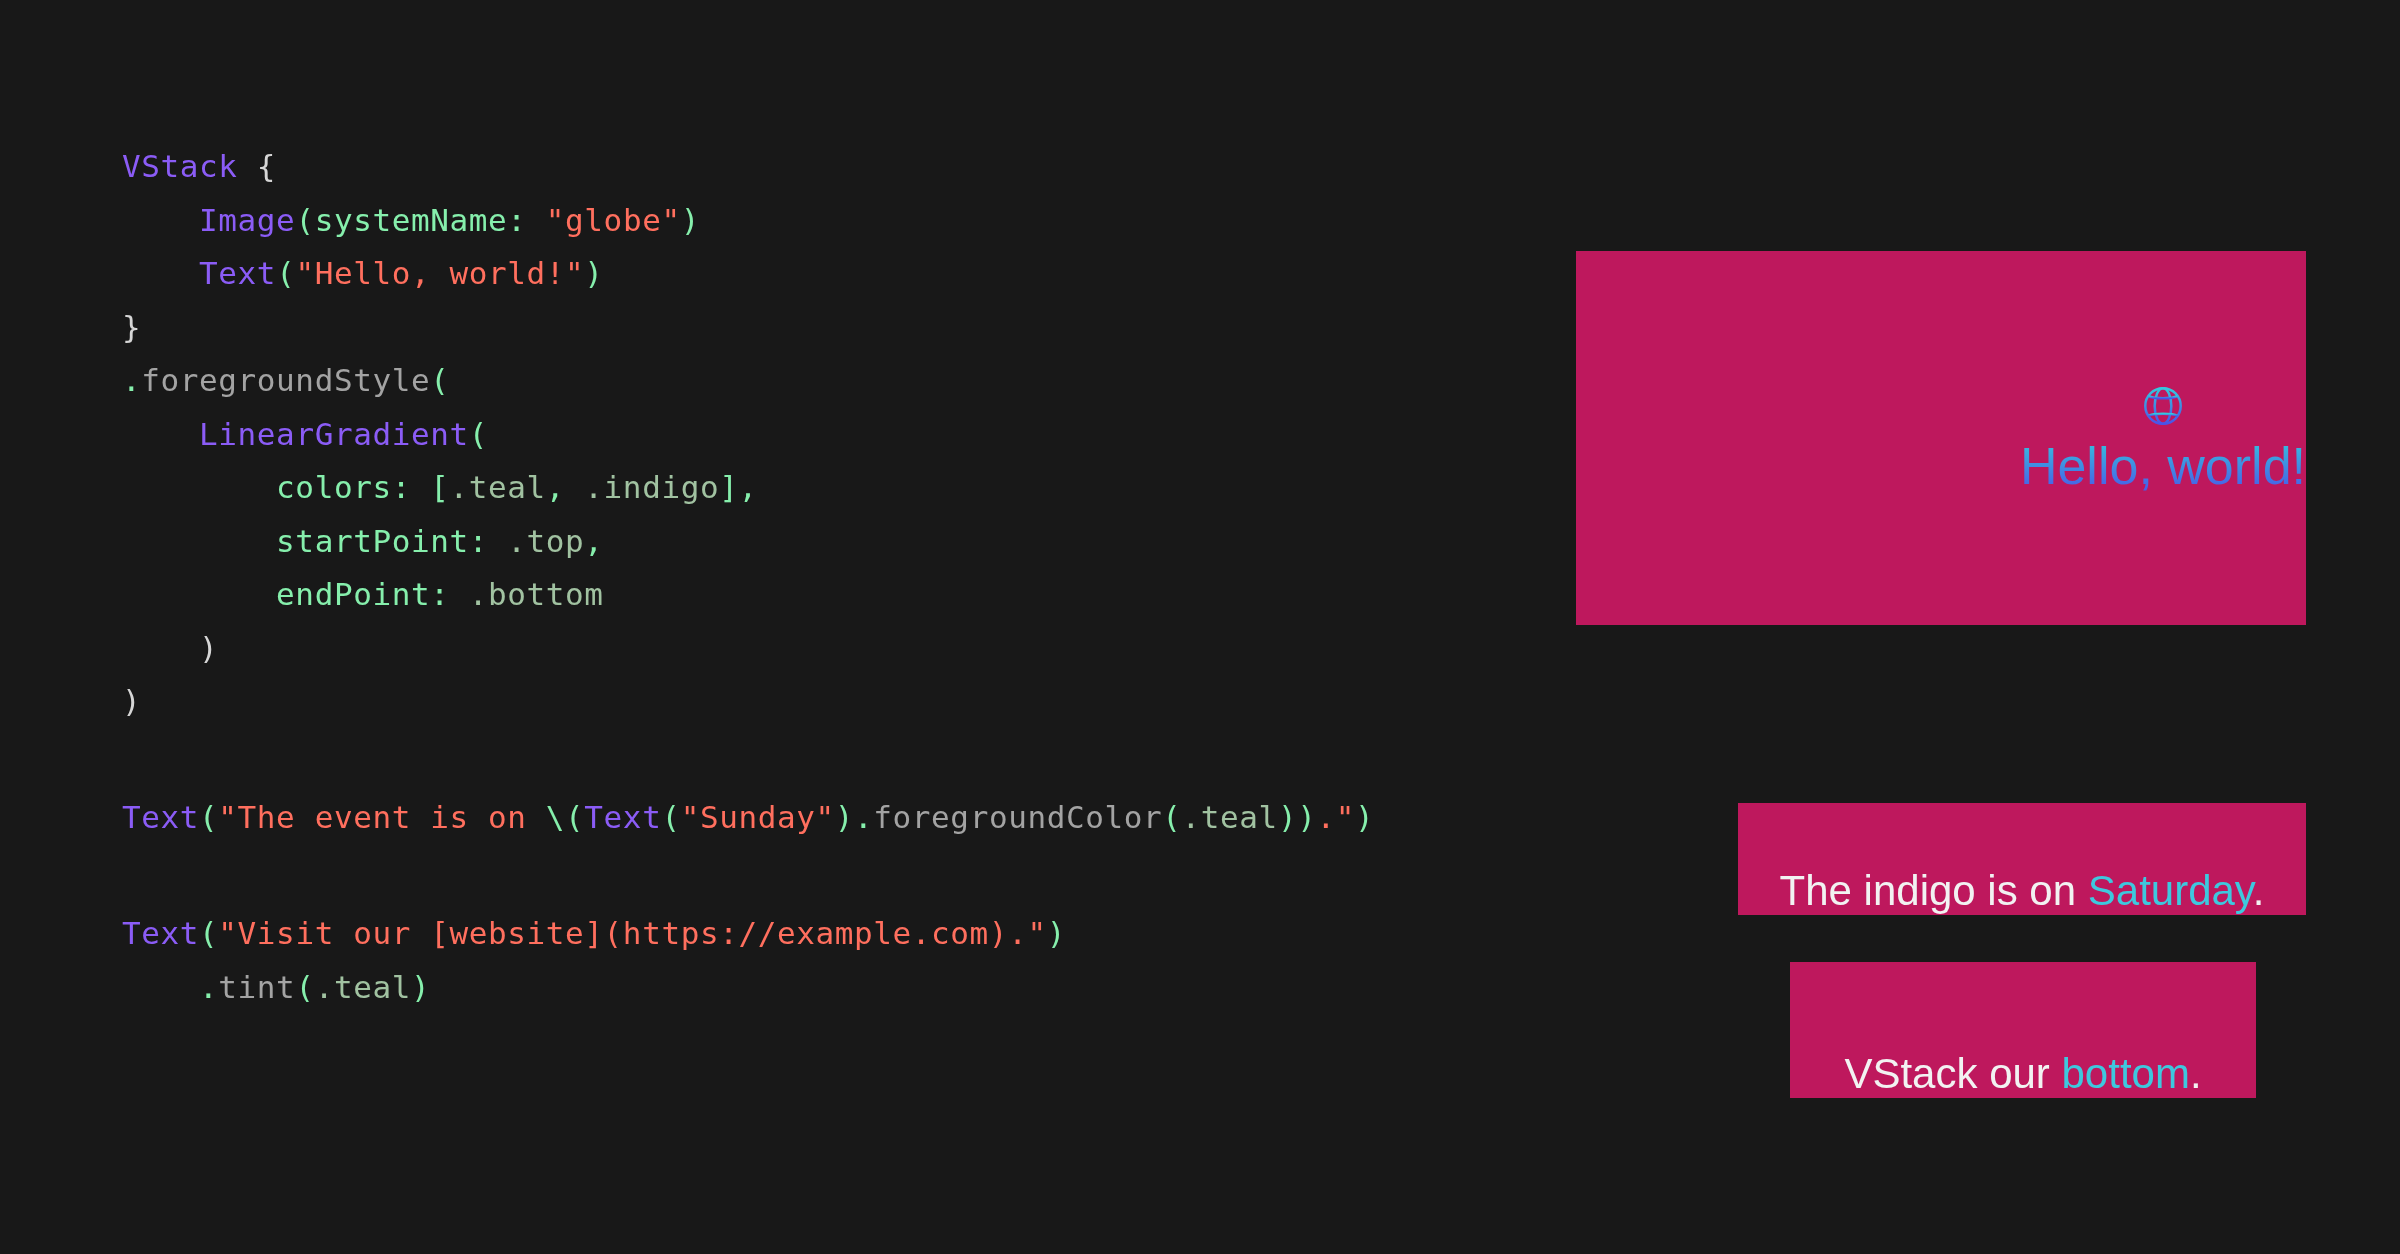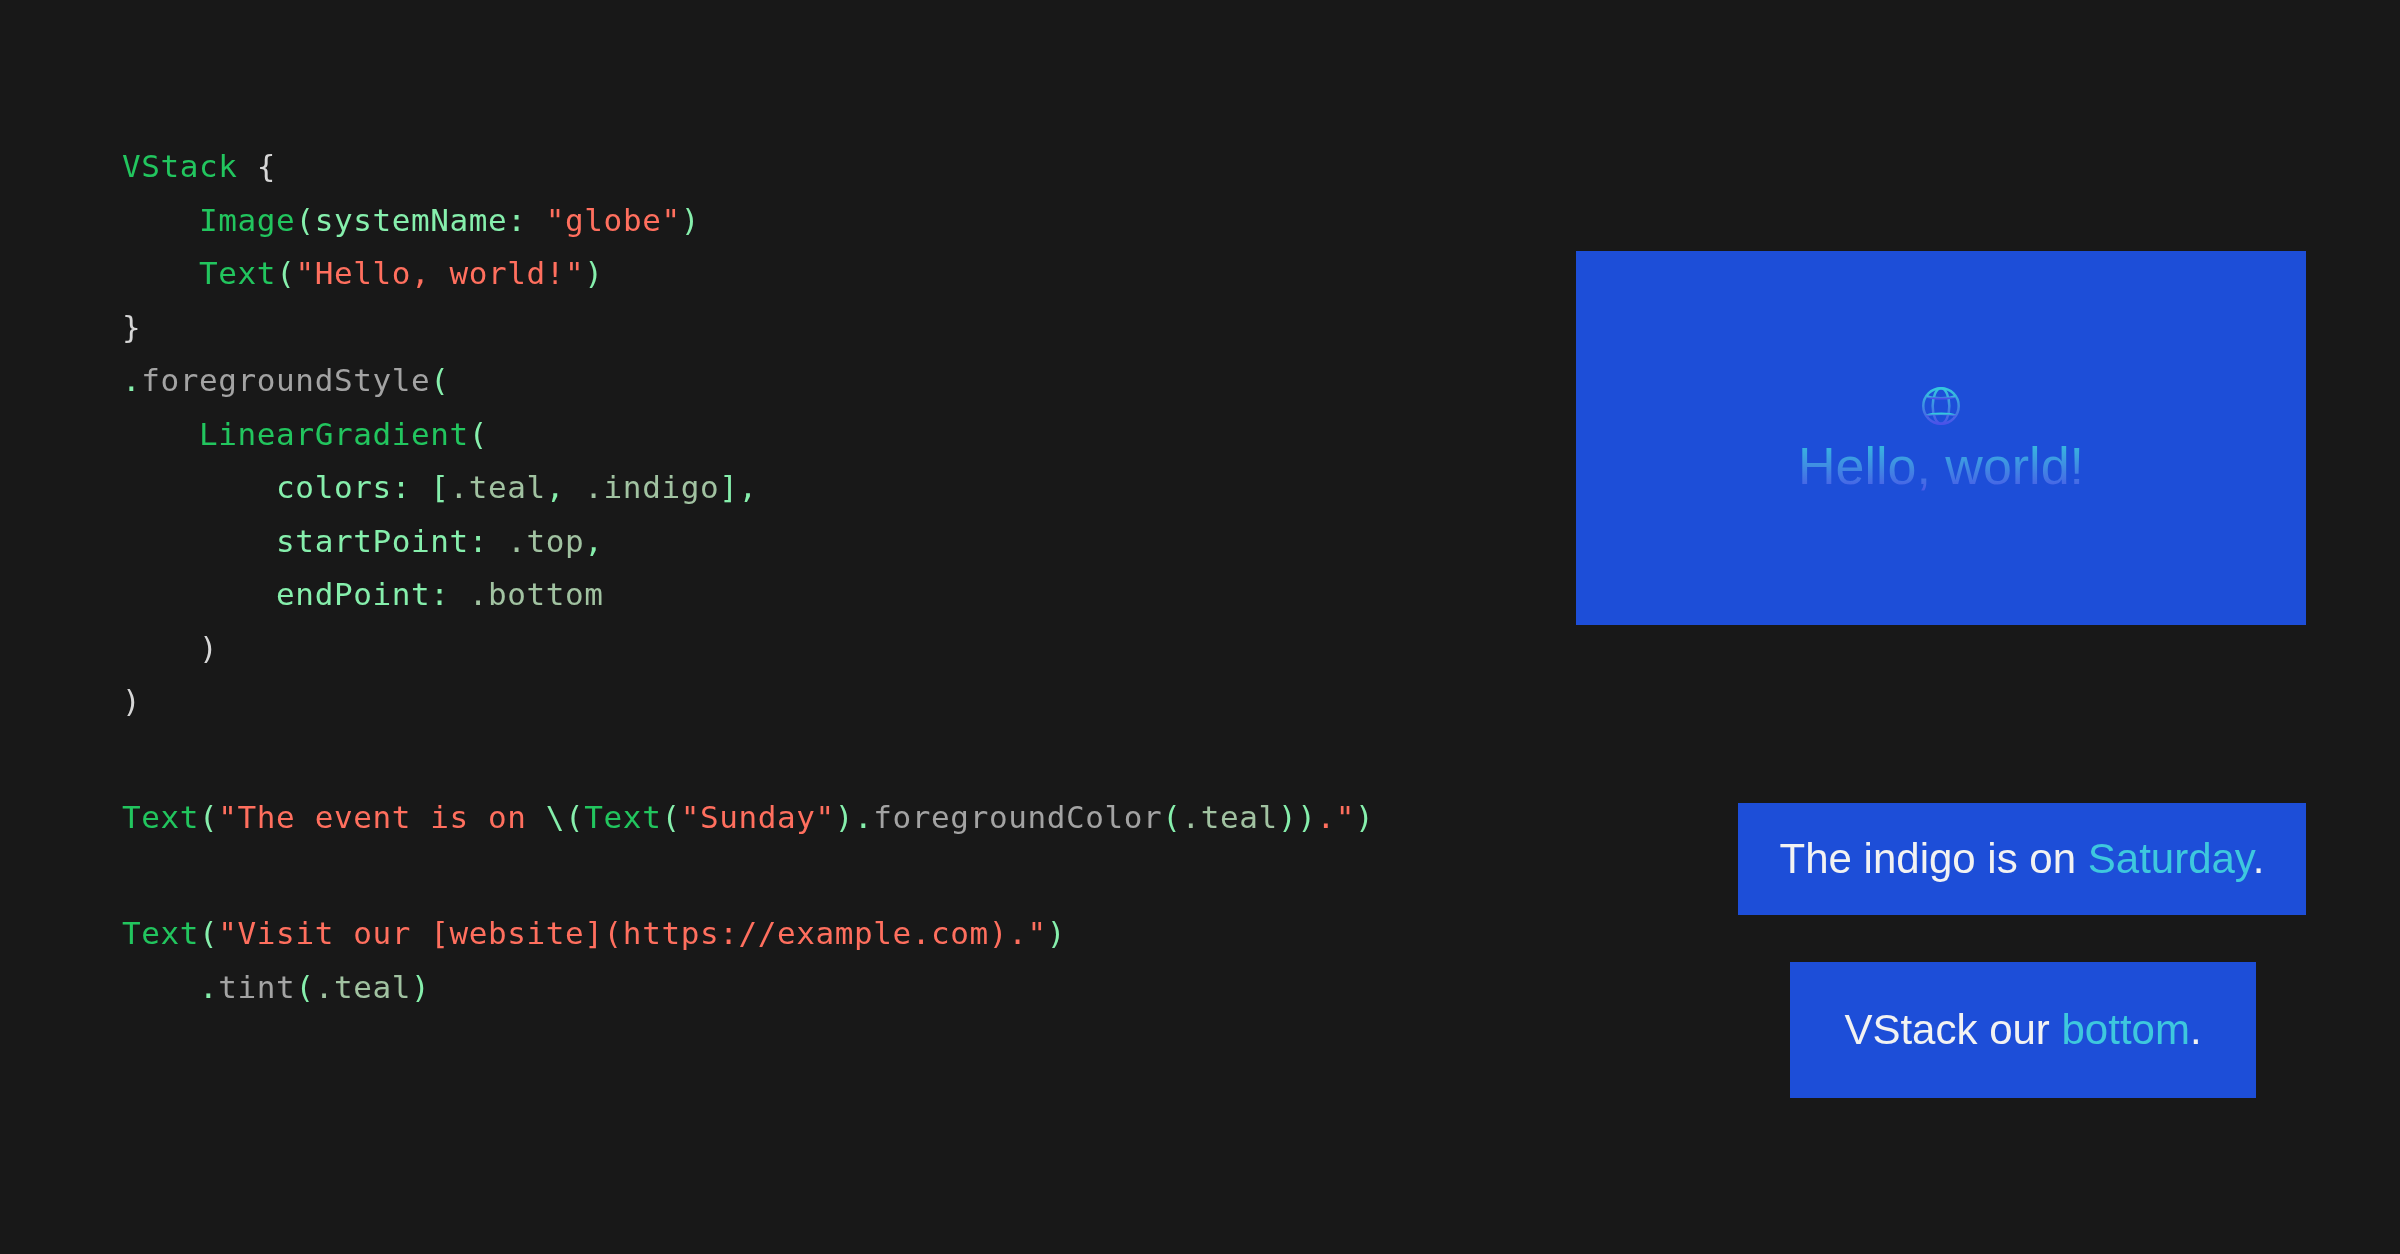--- a/index.html
+++ b/index.html
@@ -23,36 +23,36 @@
   }
   .code-block { white-space: pre; }
   .code-line {
     font-family: "DejaVu Sans Mono", monospace;
     font-size: 31px;
     line-height: 53.5px;
     letter-spacing: 0.6px;
     white-space: pre;
     color: #d6d6d6;
   }
-  .tok-type     { color: #22c55e; }
+  .tok-type     { color: #8b5cf6; }
   .tok-method   { color: #a3a3a3; }
   .tok-string   { color: #ff6f5e; }
   .tok-enum     { color: #a1c2a1; }
   .tok-plain    { color: #86efac; }
   .tok-punct    { color: #d6d6d6; }
 
   .gap-1 { height: 62px; }
   .gap-2 { height: 63px; }
 
   
   .preview-card {
     position: absolute;
-    background: #1d4ed8;
+    background: #be185d;
     display: flex;
-    align-items: center;
+    align-items: flex-end;
     justify-content: center;
     font-family: "Liberation Sans", sans-serif;
   }
 
   #card-hello {
     left: 1576px;
     top: 251px;
     width: 730px;
     height: 374px;
     flex-direction: column;

